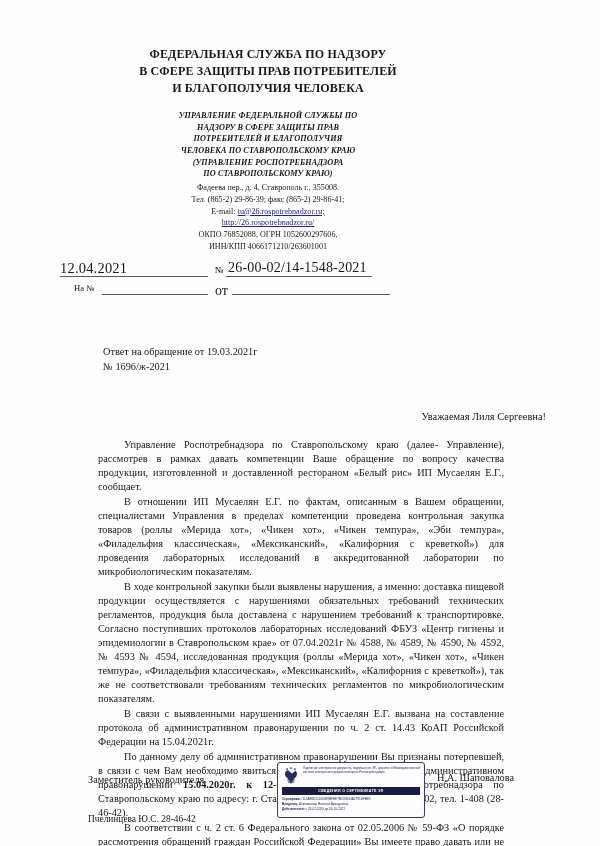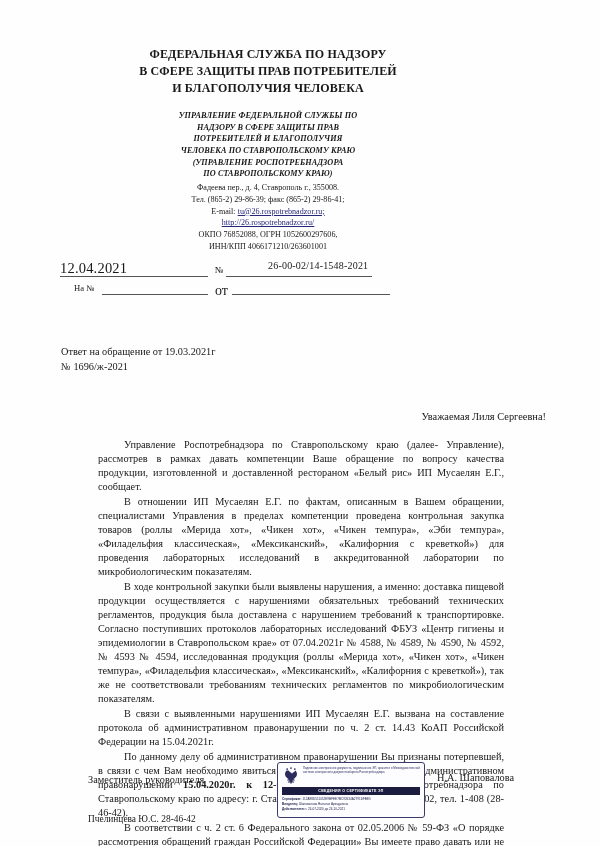--- a/index.html
+++ b/index.html
@@ -85,23 +85,22 @@
   .ref-nosign {
     position: absolute;
     left: 155px;
     top: 5px;
     font-size: 9px;
   }
   .ref-num {
     position: absolute;
     left: 168px;
     top: 0;
-    font-size: 10px;
+    font-size: 14px;
     letter-spacing: 0.2px;
-    margin-left: 40px;
   }
   .ref-rule-b {
     position: absolute;
     left: 166px;
     top: 16px;
     width: 146px;
     border-bottom: 0.9px solid #555;
   }
 
   .refrow2 {
@@ -132,21 +131,21 @@
   .r2-rule-b {
     position: absolute;
     left: 172px;
     top: 12px;
     width: 158px;
     border-bottom: 0.9px solid #555;
   }
 
   
   .subject {
-    margin: 48px 0 0 61px;
+    margin: 48px 0 0 103px;
     font-size: 10.3px;
     line-height: 1.45;
   }
 
   
   .salutation {
     margin: 36px 0 16px 0;
     text-align: right;
     font-size: 10.4px;
     padding-right: 54px;

